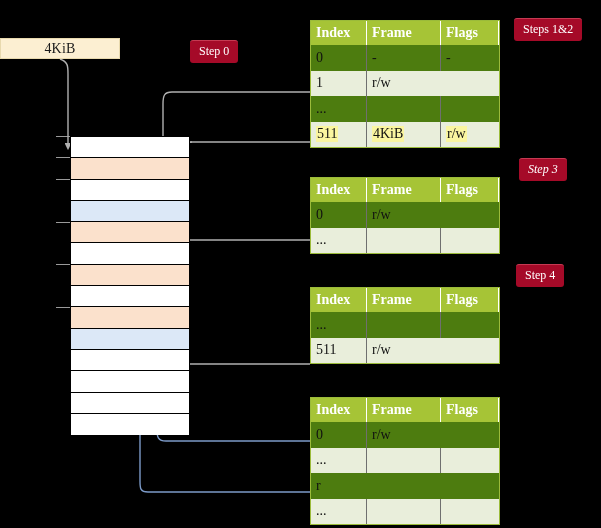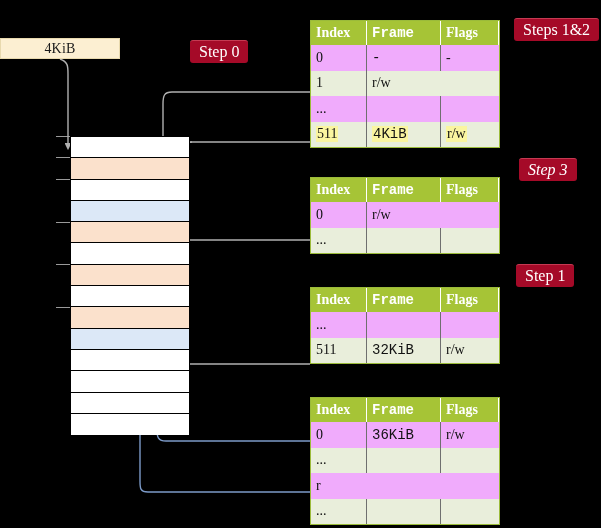--- a/index.html
+++ b/index.html
@@ -47,21 +47,21 @@
     font-size: 14px;
     color: #1a1a1a;
     letter-spacing: 0.2px;
   }
 
   
   .step-pill {
     position: absolute;
     background: #A50A28;
     color: #ffffff;
-    font-size: 16px;
+    font-size: 12px;
     line-height: 19px;
     padding: 1px 9px 2px 9px;
     border-radius: 3px;
     white-space: nowrap;
     border-top: 1px solid #C53A52;
     box-shadow: 0 1px 0 rgba(0,0,0,0.4);
   }
   .step-0   { left: 190px; top: 40px; }
   .step-12  { left: 514px; top: 18px; }
   .step-3   { left: 519px; top: 158px; font-style: italic; }
@@ -88,21 +88,21 @@
   .memcell.white  { background: #ffffff; }
   .memcell.orange { background: #FBE1CC; }
   .memcell.blue   { background: #DCE8F7; }
 
   
   .ptable {
     position: absolute;
     border: 1px solid #9BBB3A;
     box-sizing: border-box;
     border-collapse: collapse;
-    background: #f0abfc;
+    background: #4d7c0f;
   }
   .ptable .row {
     display: flex;
     height: 25.5px;
     box-sizing: border-box;
   }
   .ptable .row.head {
     background: #A6C436;
     height: 24px;
   }
@@ -119,21 +119,21 @@
     border-right: 1px solid #6f6f6f;
   }
   .ptable .row.head .cell {
     color: #ffffff;
     font-weight: bold;
     border-right: 1px solid #ffffff;
     font-size: 14px;
   }
   .ptable .cell:last-child { border-right: none; }
   .ptable .c-index { width: 56px; }
-  .ptable .c-frame { width: 74px; font-family: Liberation Mono, monospace; }
+  .ptable .c-frame { width: 74px; }
   .ptable .c-flags { width: 58px; text-align: right; }
 
   .hl { background: #FAF5A0; padding: 0 1px; }
 
   .t1 { left: 310px; top: 20px;  width: 190px; }
   .t2 { left: 310px; top: 177px; width: 190px; }
   .t3 { left: 310px; top: 287px; width: 190px; }
   .t4 { left: 310px; top: 397px; width: 190px; }
 </style>
 </head>
@@ -191,21 +191,21 @@
     <g fill="none" stroke="#7C9AC8" stroke-width="1.4">
       <path d="M 310 492 L 148 492 C 140 492 140 488 140 481 L 140 208" marker-end="url(#arrowBlue)"></path>
     </g>
   </svg>
 
   <div class="size-box">4KiB</div>
 
   <div class="step-pill step-0">Step 0</div>
   <div class="step-pill step-12">Steps 1&amp;2</div>
   <div class="step-pill step-3">Step 3</div>
-  <div class="step-pill step-4">Step 1</div>
+  <div class="step-pill step-4">Step 4</div>
 
   <div class="memcol" id="memcol">
       <div class="memcell white"></div>
       <div class="memcell orange"></div>
       <div class="memcell white"></div>
       <div class="memcell blue"></div>
       <div class="memcell orange"></div>
       <div class="memcell white"></div>
       <div class="memcell orange"></div>
       <div class="memcell white"></div>
@@ -271,33 +271,31 @@
         <div class="cell c-frame">Frame</div>
         <div class="cell c-flags">Flags</div>
       </div>
       <div class="row">
         <div class="cell c-index">...</div>
         <div class="cell c-frame"></div>
         <div class="cell c-flags"></div>
       </div>
       <div class="row alt">
         <div class="cell c-index">511</div>
-        <div class="cell c-frame">32KiB</div>
         <div class="cell c-flags">r/w</div>
       </div>
     </div>
   <div class="ptable t4" id="table3">
       <div class="row head">
         <div class="cell c-index">Index</div>
         <div class="cell c-frame">Frame</div>
         <div class="cell c-flags">Flags</div>
       </div>
       <div class="row">
         <div class="cell c-index">0</div>
-        <div class="cell c-frame">36KiB</div>
         <div class="cell c-flags">r/w</div>
       </div>
       <div class="row alt">
         <div class="cell c-index">...</div>
         <div class="cell c-frame"></div>
         <div class="cell c-flags"></div>
       </div>
       <div class="row">
         <div class="cell c-flags">r</div>
       </div>

